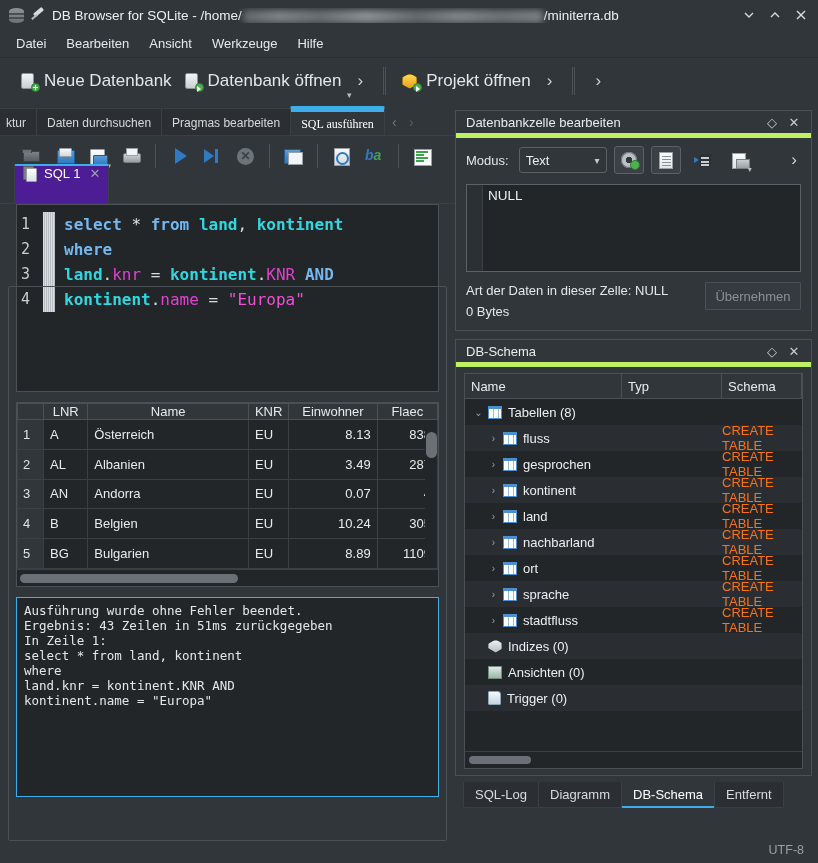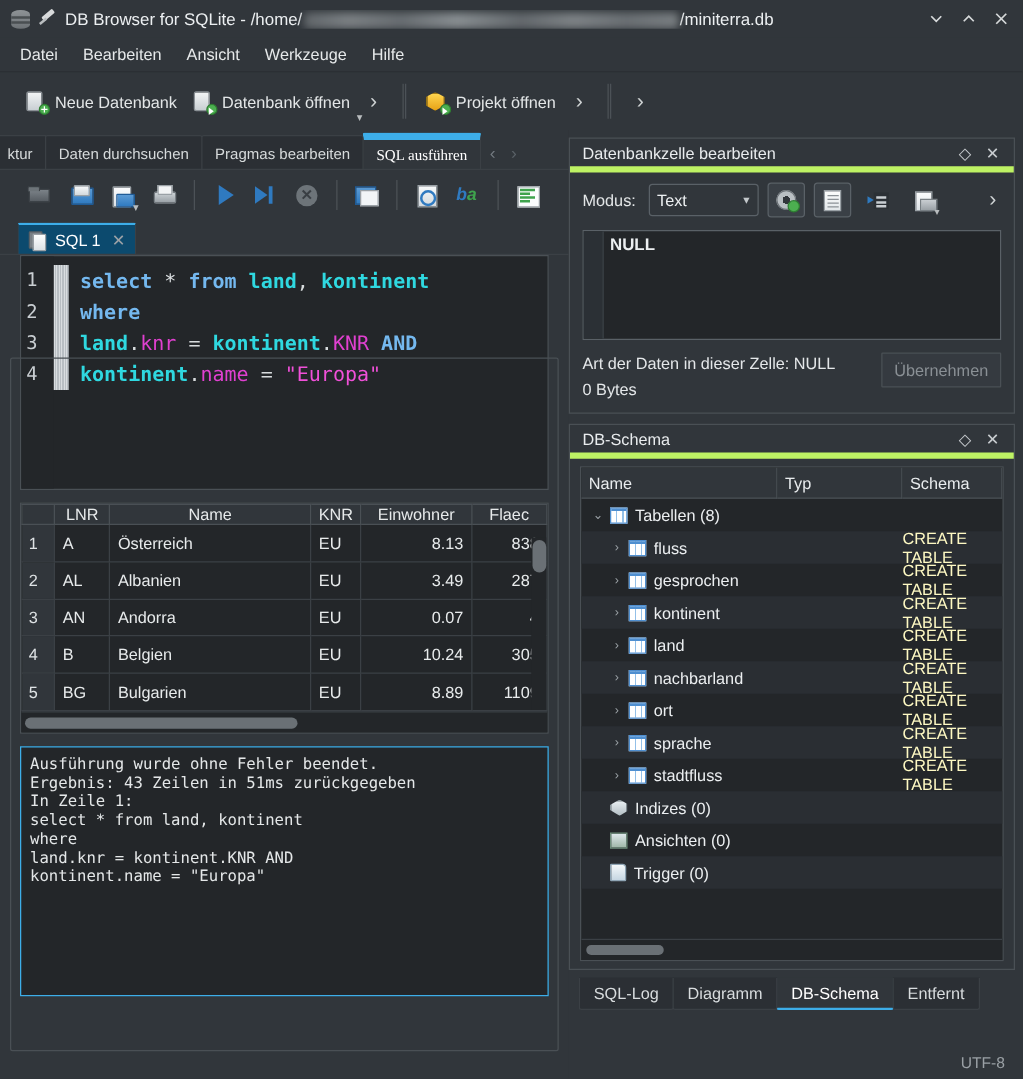--- a/index.html
+++ b/index.html
@@ -70,21 +70,21 @@
   .menu-item {
     padding: 3px 10px; font-size: 13px; color: #e6e9ea; border-radius: 2px;
   }
 
   
   .maintoolbar {
     height: 46px; display: flex; align-items: center;
     background: #31363b; padding-left: 14px;
   }
   .tbtn { display: flex; align-items: center; gap: 7px; padding: 4px 6px; position: relative; }
-  .tbtn-label { font-size: 13px; color: #e3e6e7; white-space: nowrap; }
+  .tbtn-label { font-size: 17px; color: #e3e6e7; white-space: nowrap; }
   .tsep { width: 1px; height: 28px; background: #4c5257; margin: 0 10px; }
   .tsep.dbl { width: 3px; border-left: 1px solid #4c5257; border-right: 1px solid #4c5257; background: transparent; }
   .chev {
     color: #cfd3d4; font-size: 17px; padding: 0 10px; font-weight: 300;
   }
   .tb-caret { position: absolute; right: -4px; bottom: -5px; font-size: 9px; color: #b8bcbe; }
 
   
   .ic { width: 17px; height: 17px; position: relative; flex: 0 0 auto; }
   .ic-dbnew, .ic-dbopen, .ic-dbattach {
@@ -226,22 +226,22 @@
   .sq-fmt i {
     position:absolute;left:3px;width:12px;height:2px;background:#3fa34d;display:block;
   }
 
   
   .sqldoctabs {
     height: 28px; display: flex; align-items: flex-end; padding-left: 14px;
     background: #31363b; position: relative;
   }
   .doctab {
-    height: 26px; display: flex; align-items: center; gap: 7px;
-    padding: 0 8px; background: #0c4a6e; color: #fff; font-size: 13px;
+    height: 40px; display: flex; align-items: flex-start; gap: 7px;
+    padding: 0 8px; background: #4c1d95; color: #fff; font-size: 13px;
     border: 1px solid #3b4045; border-bottom: none; border-top: 2px solid #3daee9;
     border-radius: 2px 2px 0 0;
   }
   .doctab-ic { width: 14px; height: 14px; position: relative; }
   .doctab-ic::before {
     content:""; position:absolute; left:0; top:0; width:9px; height:12px;
     background:#787f85; border:1px solid #5a6167; border-radius:1px;
   }
   .doctab-ic::after {
     content:""; position:absolute; left:3px; top:2px; width:9px; height:12px;
@@ -368,21 +368,21 @@
   .ind-ic::after{content:"";position:absolute;left:0;top:3px;width:0;height:0;
             border-left:5px solid #2f7ac0;border-top:3px solid transparent;border-bottom:3px solid transparent;}
   .savec-ic { width:16px;height:16px;position:relative; }
   .savec-ic::before{content:"";position:absolute;left:0;top:1px;width:12px;height:14px;
             background:linear-gradient(#fbfcfd,#dde3e7);border:1px solid #9aa1a6;}
   .savec-ic::after{content:"";position:absolute;left:4px;top:7px;width:12px;height:8px;
             background:linear-gradient(#c9ced2,#9aa1a6);border:1px solid #787f84;}
   .cb-caret { position:absolute; right:2px; bottom:-1px; font-size:8px; color:#b8bcbe; }
   .cell-area {
     margin: 4px 10px 0 10px; height: 88px; background: #232629;
-    border: 1px solid #5a6167; display: flex; font-size: 13.5px; font-weight: bold;
+    border: 1px solid #5a6167; display: flex; font-size: 13.5px;
   }
   .cell-gutter { width: 16px; background: #2b3035; border-right: 1px solid #3a4045; }
   .cell-text { padding: 3px 5px; color: #eceff1; }
   .cell-info { display:flex; align-items:flex-start; padding: 8px 10px 0 10px; }
   .cell-info .col1 { flex:1 1 auto; font-size: 13px; color:#e4e7e9; line-height: 21px; }
   .apply-btn {
     width: 96px; height: 28px; border: 1px solid #4a5055; border-radius: 1px;
     background: #353a40; color: #8a9095; font-size: 13px;
     display:flex; align-items:center; justify-content:center; margin-top: 2px;
   }
@@ -396,21 +396,21 @@
   .tree-head div {
     border-right: 1px solid #4a5055; border-bottom: 1px solid #4a5055;
     background: #31363b; font-size: 13px; color: #e9ecee;
     display: flex; align-items: center; padding-left: 6px;
   }
   .th-name { width: 157px; } .th-typ { width: 100px; } .th-schema { flex: 1 1 auto; }
   .tree-body { flex: 1 1 auto; overflow: hidden; }
   .trow { height: 26px; display: flex; align-items: center; position: relative; font-size: 13px; }
   .trow.alt { background: #2a2e33; }
   .trow .tname { display: flex; align-items: center; width: 157px; color: #eceff1; }
-  .trow .tschema { position:absolute; left: 257px; color: #fef9c3; }
+  .trow .tschema { position:absolute; left: 257px; color: #f97316; }
   .twist { width: 13px; text-align: center; color: #9aa0a5; font-size: 10px; flex:0 0 auto; }
   .indent1 { padding-left: 7px; }
   .indent2 { padding-left: 22px; }
   .tbl-ic {
     width: 14px; height: 13px; margin: 0 6px 0 3px; flex:0 0 auto;
     background: #fff; border: 1px solid #4f8fd0;
     background-image: linear-gradient(#4f8fd0 0 2px, transparent 2px),
                       repeating-linear-gradient(90deg, transparent 0 4px, #93c0e8 4px 5px);
   }
   .idx-ic {

